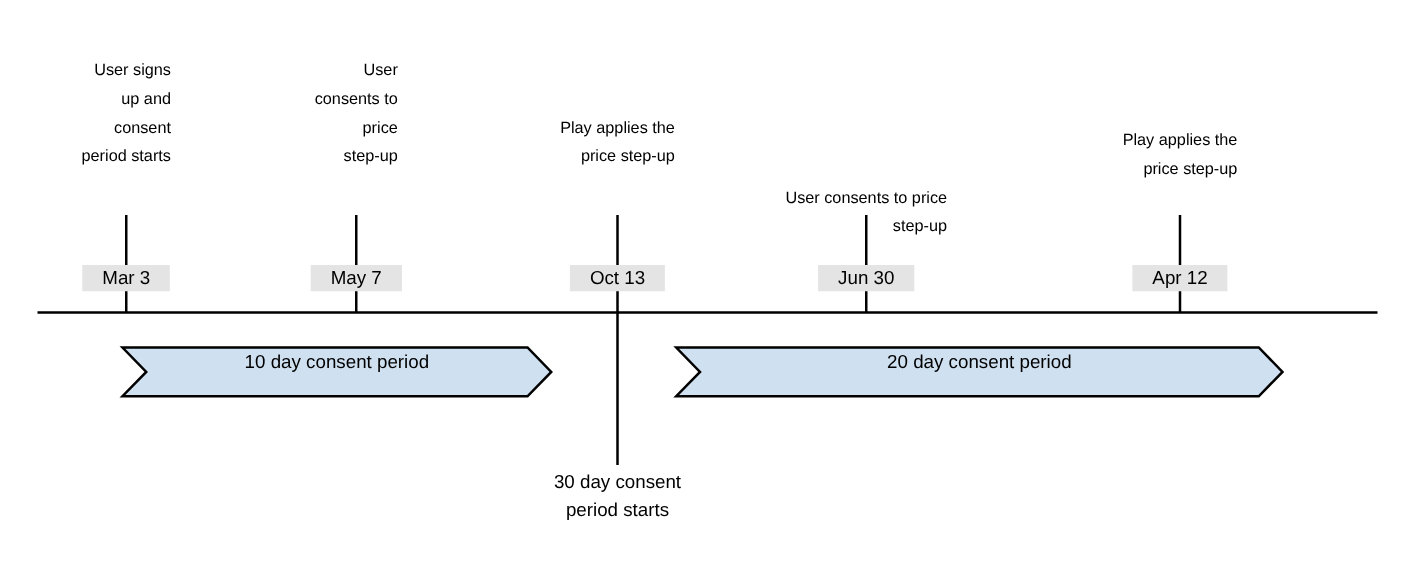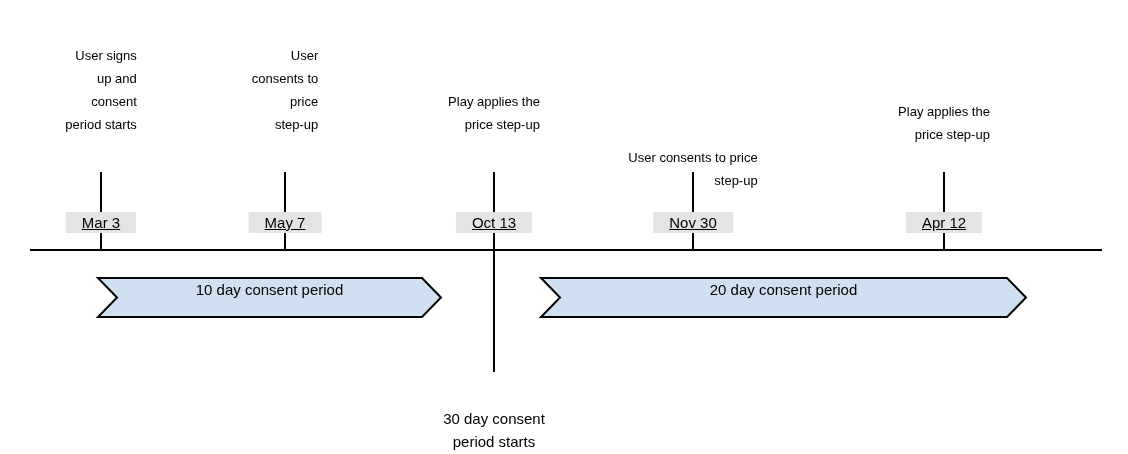--- a/index.html
+++ b/index.html
@@ -40,21 +40,20 @@
   
   .date-chip {
     position: absolute;
     transform: translateX(-50%);
     background: #e4e4e4;
     color: #000000;
     font-size: 15px;
     line-height: 19px;
     padding: 1px 16px;
     white-space: nowrap;
-    text-decoration: underline;
   }
 
   
   .event-caption {
     position: absolute;
     transform: translateX(-50%);
     text-align: right;
     font-size: 13px;
     line-height: 23px;
     white-space: pre-line;
@@ -63,21 +62,20 @@
 
   
   .below-caption {
     position: absolute;
     transform: translateX(-50%);
     text-align: center;
     font-size: 15px;
     line-height: 23px;
     white-space: pre-line;
     color: #000000;
-    margin-top: 33px;
   }
 
   
   .banner {
     position: absolute;
     top: 277px;
     height: 24px;
   }
   .banner svg {
     display: block;
@@ -118,21 +116,21 @@
 step-up</div>
       <div class="tick-stem" style="left: 284px; top: 172px; height: 78px;"></div>
       <div class="date-chip" style="left: 285px; top: 212px;">May 7</div>
       <div class="event-caption" style="left: 494px; top: 90px;">Play applies the
 price step-up</div>
       <div class="tick-stem" style="left: 493px; top: 172px; height: 78px;"></div>
       <div class="date-chip" style="left: 494px; top: 212px;">Oct 13</div>
       <div class="event-caption" style="left: 693px; top: 105px; margin-top: 41px;">User consents to price
 step-up</div>
       <div class="tick-stem" style="left: 692px; top: 172px; height: 78px;"></div>
-      <div class="date-chip" style="left: 693px; top: 212px;">Nov 30</div>
+      <div class="date-chip" style="left: 693px; top: 212px;">Jun 30</div>
       <div class="event-caption" style="left: 944px; top: 100px;">Play applies the
 price step-up</div>
       <div class="tick-stem" style="left: 943px; top: 172px; height: 78px;"></div>
       <div class="date-chip" style="left: 944px; top: 212px;">Apr 12</div>
     </div>
   <div id="below-layer">
       <div class="tick-stem" style="left: 493px; top: 250px; height: 122px;"></div>
       <div class="below-caption" style="left: 494px; top: 374px;">30 day consent
 period starts</div>
     </div>

